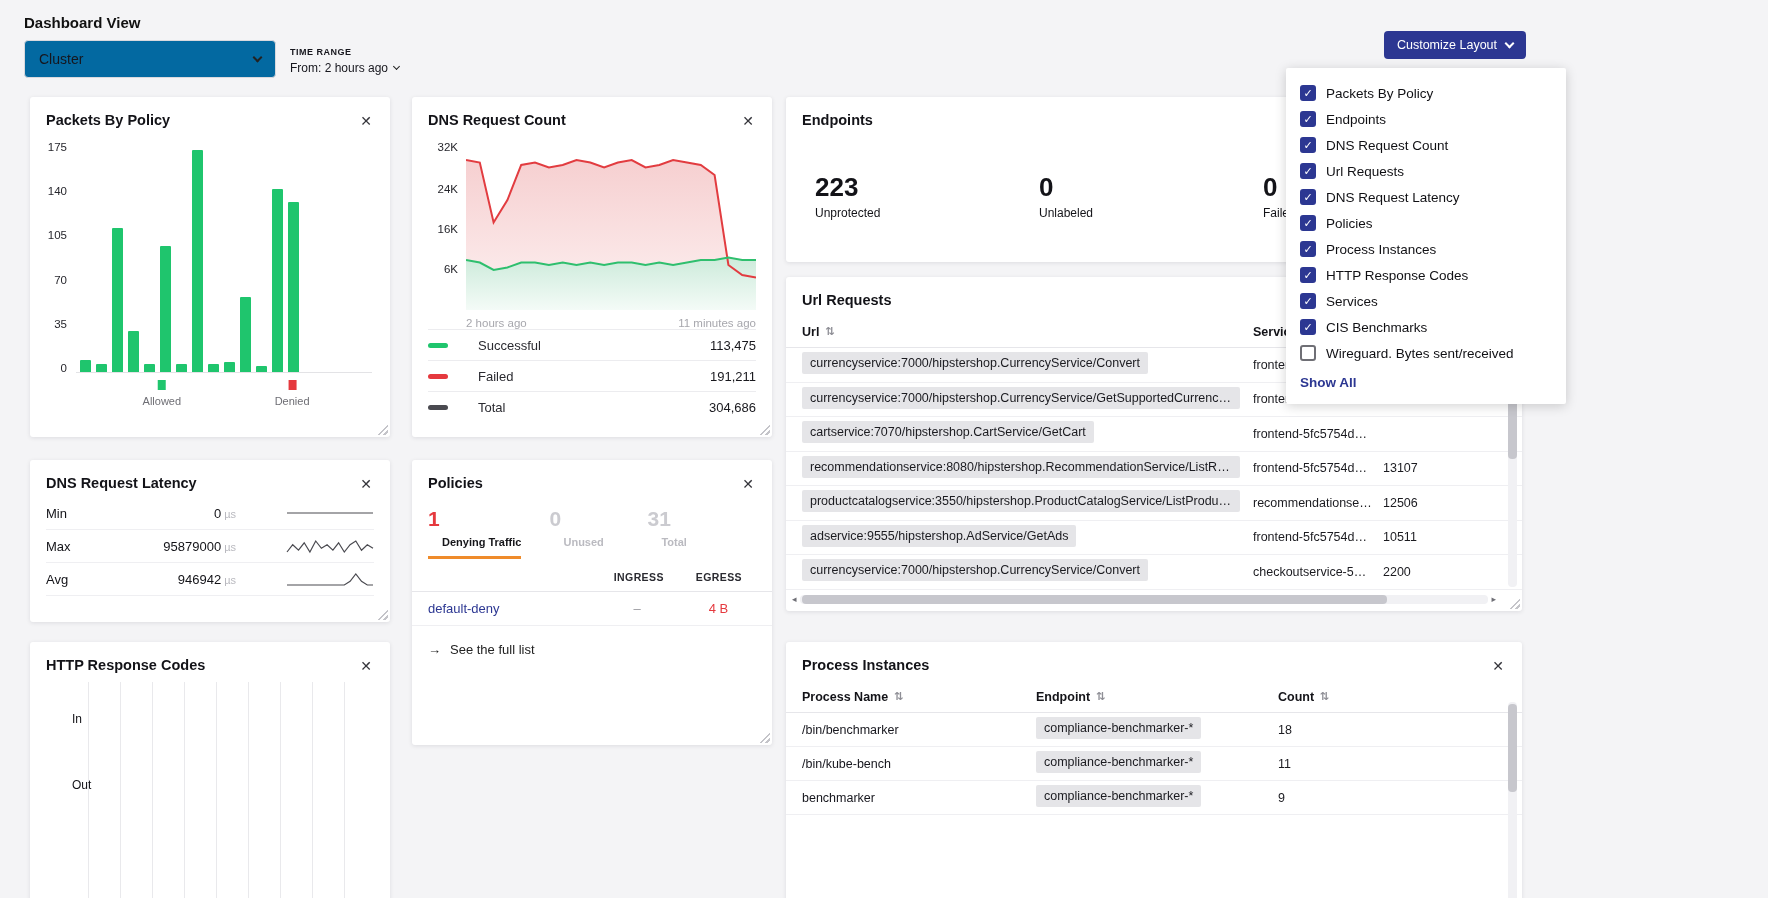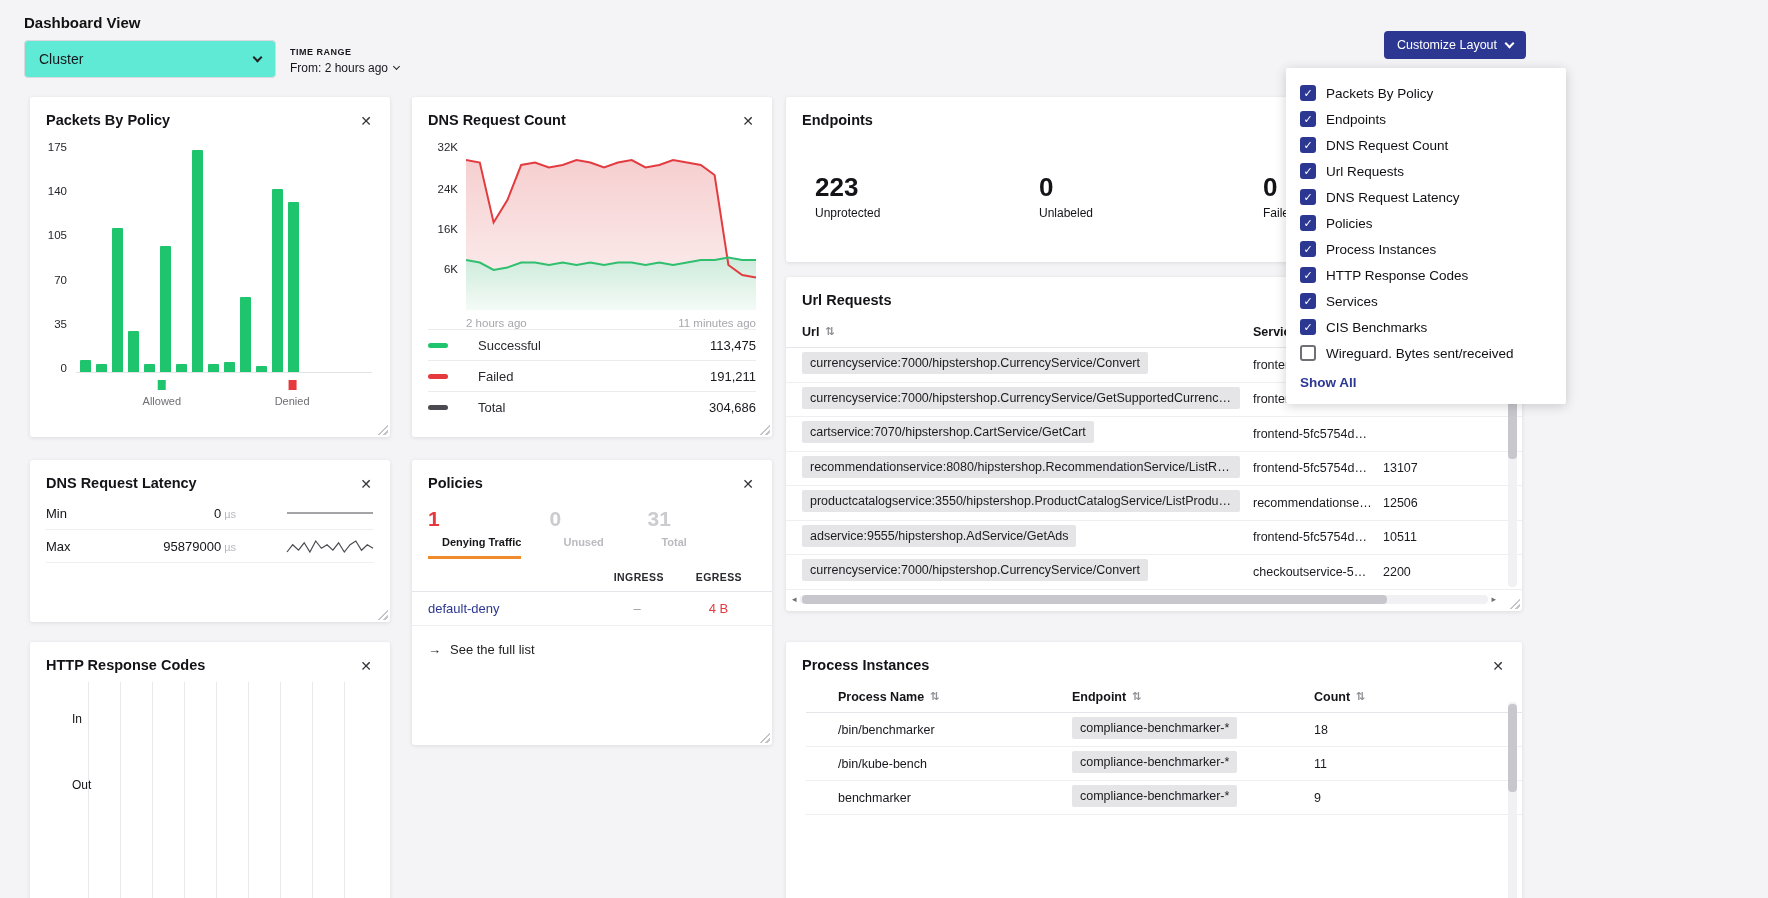--- a/index.html
+++ b/index.html
@@ -1,21 +1,21 @@
 <!DOCTYPE html>
 <html><head>
 <meta charset="utf-8">
 <style>
   * { box-sizing:border-box; margin:0; padding:0; }
   html,body { width:1768px; height:898px; }
   body { background:#f4f4f6; font-family:"Liberation Sans","DejaVu Sans",sans-serif; color:#16161d; overflow:hidden; position:relative; font-size:14px; }
 
   .page-title { position:absolute; left:24px; top:14px; font-size:15px; font-weight:bold; color:#111; }
 
-  .select-box { position:absolute; left:24px; top:40px; width:252px; height:38px; background:#5eead4; border:1px solid #d9d9de; border-radius:4px; display:flex; align-items:center; justify-content:space-between; padding:0 14px; font-size:14px; cursor:pointer; }
+  .select-box { position:absolute; left:24px; top:40px; width:252px; height:38px; background:#0369a1; border:1px solid #d9d9de; border-radius:4px; display:flex; align-items:center; justify-content:space-between; padding:0 14px; font-size:14px; cursor:pointer; }
   .chev { width:7px; height:7px; border-right:2px solid #222; border-bottom:2px solid #222; transform:rotate(45deg); display:inline-block; margin-top:-4px; }
   .chev.tiny { width:5px; height:5px; border-width:1.5px; }
   .chev.white { border-color:#fff; }
 
   .time-range { position:absolute; left:290px; top:47px; }
   .tr-label { font-size:9px; font-weight:bold; letter-spacing:.5px; color:#16161d; }
   .tr-value { font-size:12px; color:#16161d; margin-top:4px; cursor:pointer; display:flex; gap:6px; align-items:center; }
 
   .customize-btn { position:absolute; left:1384px; top:31px; width:142px; height:28px; background:#2c3792; color:#fff; border:none; border-radius:4px; font-size:12.5px; display:flex; align-items:center; justify-content:center; gap:9px; cursor:pointer; font-family:inherit; }
 
@@ -100,21 +100,21 @@
   .pol-name { flex:1; color:#2c3792; cursor:pointer; }
   .pol-ing { width:52px; text-align:center; color:#9a9aa0; }
   .pol-eg { width:47px; text-align:center; margin-left:32px; }
   .pol-link { display:flex; gap:9px; align-items:center; padding:16px 16px; font-size:13px; color:#222; cursor:pointer; }
 
   
   .http-grid { position:absolute; left:58px; right:14px; top:40px; bottom:0; background:repeating-linear-gradient(to right,#e9e9ec 0 1px,transparent 1px 32px); }
   .http-label { position:absolute; left:42px; font-size:12px; color:#131318; }
 
   
-  .proc-grid { display:grid; grid-template-columns:234px 242px 1fr; align-items:center; padding-left:32px; padding-right:34px;margin-left:20px; }
+  .proc-grid { display:grid; grid-template-columns:234px 242px 1fr; align-items:center; padding-left:16px; padding-right:34px; }
   .proc-head { height:32px; border-bottom:1px solid #e6e6ea; margin-top:6px; }
   .proc-row { height:34px; border-bottom:1px solid #efeff2; font-size:12.5px; }
 </style>
 </head>
 <body>
 
 <div class="page-title">Dashboard View</div>
 
 <div class="select-box">
   <span>Cluster</span>
@@ -334,20 +334,27 @@
           <polyline points="1.0,9.0 6.7,9.0 12.5,9.0 18.2,9.0 23.9,9.0 29.7,9.0 35.4,9.0 41.1,9.0 46.9,9.0 52.6,9.0 58.3,9.0 64.1,9.0 69.8,9.0 75.5,9.0 81.3,9.0 87.0,9.0" fill="none" stroke="#4a4a50" stroke-width="1.2"></polyline>
         </svg>
       </div>
       <div class="lat-row">
         <span class="lat-label">Max</span>
         <span class="lat-value"><span>95879000</span><span class="lat-unit">µs</span></span>
         <svg width="88" height="18" class="lat-spark">
           <polyline points="1.0,15.0 6.7,7.7 12.5,13.2 18.2,5.8 23.9,15.0 29.7,4.0 35.4,11.3 41.1,7.7 46.9,13.2 52.6,5.8 58.3,15.0 64.1,7.7 69.8,4.0 75.5,13.2 81.3,7.7 87.0,11.3" fill="none" stroke="#4a4a50" stroke-width="1.2"></polyline>
         </svg>
       </div>
+      <div class="lat-row">
+        <span class="lat-label">Avg</span>
+        <span class="lat-value"><span>946942</span><span class="lat-unit">µs</span></span>
+        <svg width="88" height="18" class="lat-spark">
+          <polyline points="1.0,15.0 6.7,15.0 12.5,15.0 18.2,15.0 23.9,15.0 29.7,15.0 35.4,15.0 41.1,15.0 46.9,15.0 52.6,15.0 58.3,15.0 64.1,11.3 69.8,4.0 75.5,11.3 81.3,15.0 87.0,15.0" fill="none" stroke="#4a4a50" stroke-width="1.2"></polyline>
+        </svg>
+      </div>
     </div>
   <div class="grip"></div>
 </div>
 
 <div class="card" style="left:412px; top:460px; width:360px; height:285px;">
   <div class="card-head">
     <div class="card-title">Policies</div>
     <div class="close-x">✕</div>
   </div>
   <div class="pol-stats" id="pol-stats">

